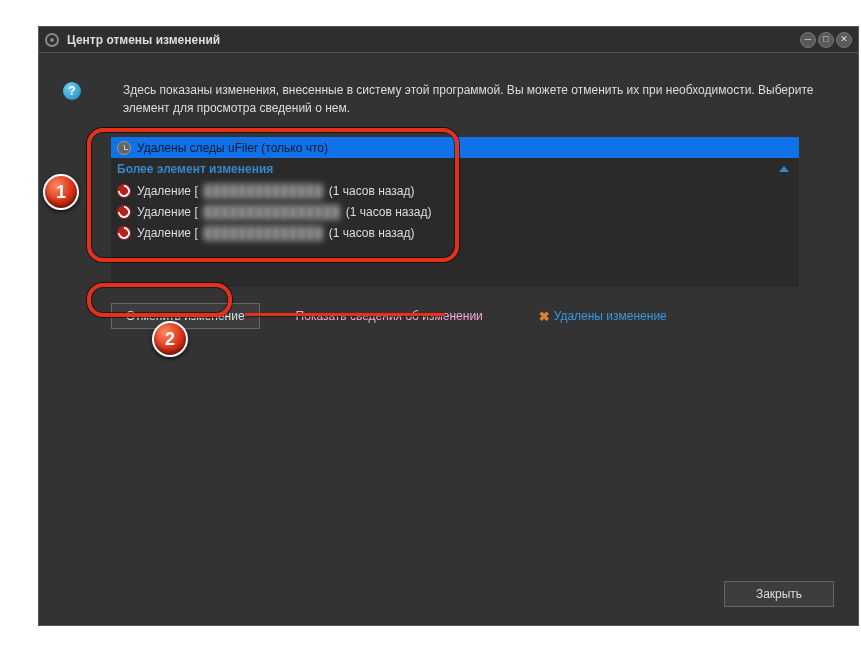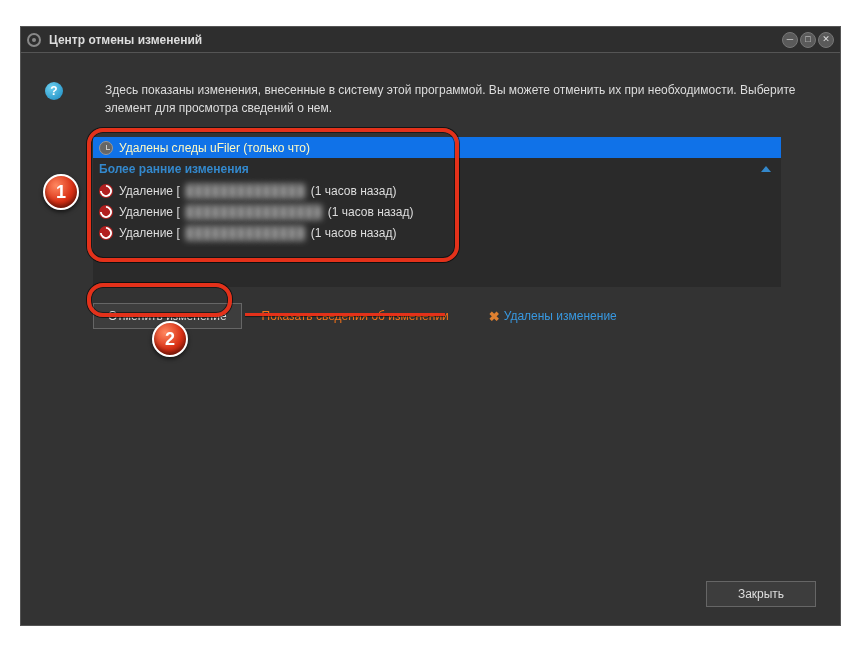--- a/index.html
+++ b/index.html
@@ -6,21 +6,21 @@
   body {
     width: 861px;
     height: 648px;
     background: #fff;
     font-family: Tahoma, Arial, sans-serif;
     font-size: 12px;
     position: relative;
   }
   .window {
     position: absolute;
-    left: 20px;
+    left: 38px;
     top: 26px;
     width: 821px;
     height: 600px;
     background: #2e2e2e;
     border: 1px solid #555;
   }
   .titlebar {
     height: 26px;
     background: #2e2e2e;
     border-bottom: 1px solid #555;
@@ -97,21 +97,21 @@
     height: 21px;
     display: flex;
     align-items: center;
     padding: 0 6px;
     color: #ddd;
     gap: 6px;
     position: relative;
   }
   .list-item.selected {
     background: #1072e8;
-    color: #fef9c3;
+    color: #0f172a;
   }
   .list-header {
     color: #3388cc;
     font-weight: bold;
     height: 22px;
     padding-left: 6px;
     display: flex;
     align-items: center;
   }
   .chevron-up {
@@ -158,34 +158,34 @@
     color: transparent;
     text-shadow: 0 0 6px #999;
     user-select: none;
   }
   .list-filler { height: 44px; }
   .action-row {
     margin-top: 16px;
     margin-left: 48px;
     display: flex;
     align-items: center;
-    gap: 20px;
+    gap: 36px;
   }
   .btn {
     background: #3d3d3d;
     border: 1px solid #666;
     color: #ddd;
     padding: 5px 14px;
     font-size: 12px;
     cursor: pointer;
     min-width: 130px;
     text-align: center;
   }
   .link {
-    color: #f97316;
+    color: #f9a8d4;
     cursor: pointer;
   }
   .del-link {
     color: #3898e0;
     display: flex;
     align-items: center;
     gap: 4px;
     cursor: pointer;
     margin-left: 20px;
   }
@@ -254,21 +254,21 @@
       <div class="help-icon">?</div>
       <div class="info-text">Здесь показаны изменения, внесенные в систему этой программой. Вы можете отменить их при необходимости. Выберите элемент для просмотра сведений о нем.</div>
     </div>
 
     <div class="list-panel">
       <div class="list-item selected">
         <div class="clock-icon"></div>
         <span>Удалены следы uFiler (только что)</span>
       </div>
       <div class="list-header">
-        <span>Более ранние изменения</span>
+        <span>Более элемент изменения</span>
         <div class="chevron-up"></div>
       </div>
       <div class="list-item">
         <div class="undo-icon"></div>
         <span>Удаление [</span>
         <span class="blur-text">██████████████</span>
         <span>(1 часов назад)</span>
       </div>
       <div class="list-item">
         <div class="undo-icon"></div>

